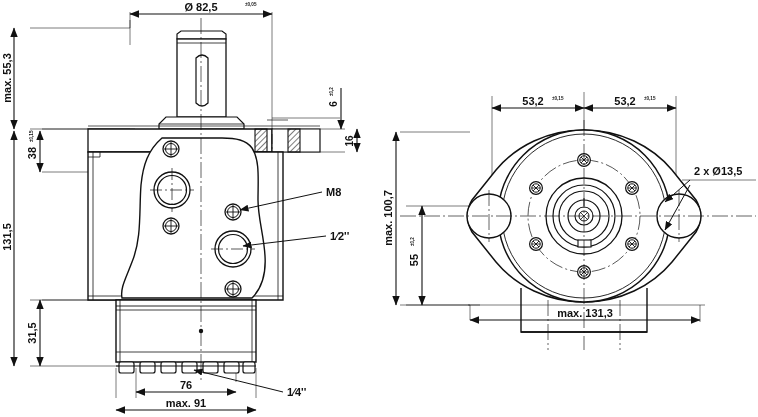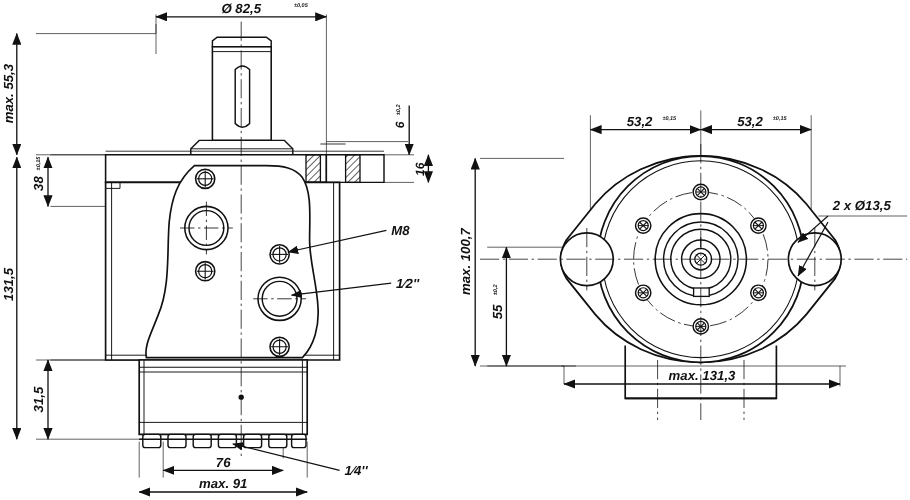--- a/index.html
+++ b/index.html
@@ -1,21 +1,21 @@
 <!DOCTYPE html>
 <html><head>
 <meta charset="utf-8">
 <style>
   html,body{margin:0;padding:0;background:#ffffff;}
   body{
     width:758px;height:417px;position:relative;overflow:hidden;
     font-family:"Liberation Sans","DejaVu Sans",sans-serif;
     color:#111;
   }
-  #sheet{position:absolute;left:0;top:0;width:758px;height:417px;font-style:italic;}
+  #sheet{position:absolute;left:0;top:0;width:758px;height:417px;}
   svg{display:block;}
   .dimtxt{font-family:"Liberation Sans","DejaVu Sans",sans-serif;font-size:11px;font-weight:700;fill:#111;}
   .dimtxt-sm{font-family:"Liberation Sans","DejaVu Sans",sans-serif;font-size:10px;font-weight:700;fill:#111;}
   .tol{font-family:"Liberation Sans","DejaVu Sans",sans-serif;font-size:4.6px;font-weight:700;fill:#111;}
   .calltxt{font-family:"Liberation Sans","DejaVu Sans",sans-serif;font-size:11px;font-weight:700;fill:#111;}
 </style>
 </head>
 <body>
 
 <div id="sheet">

